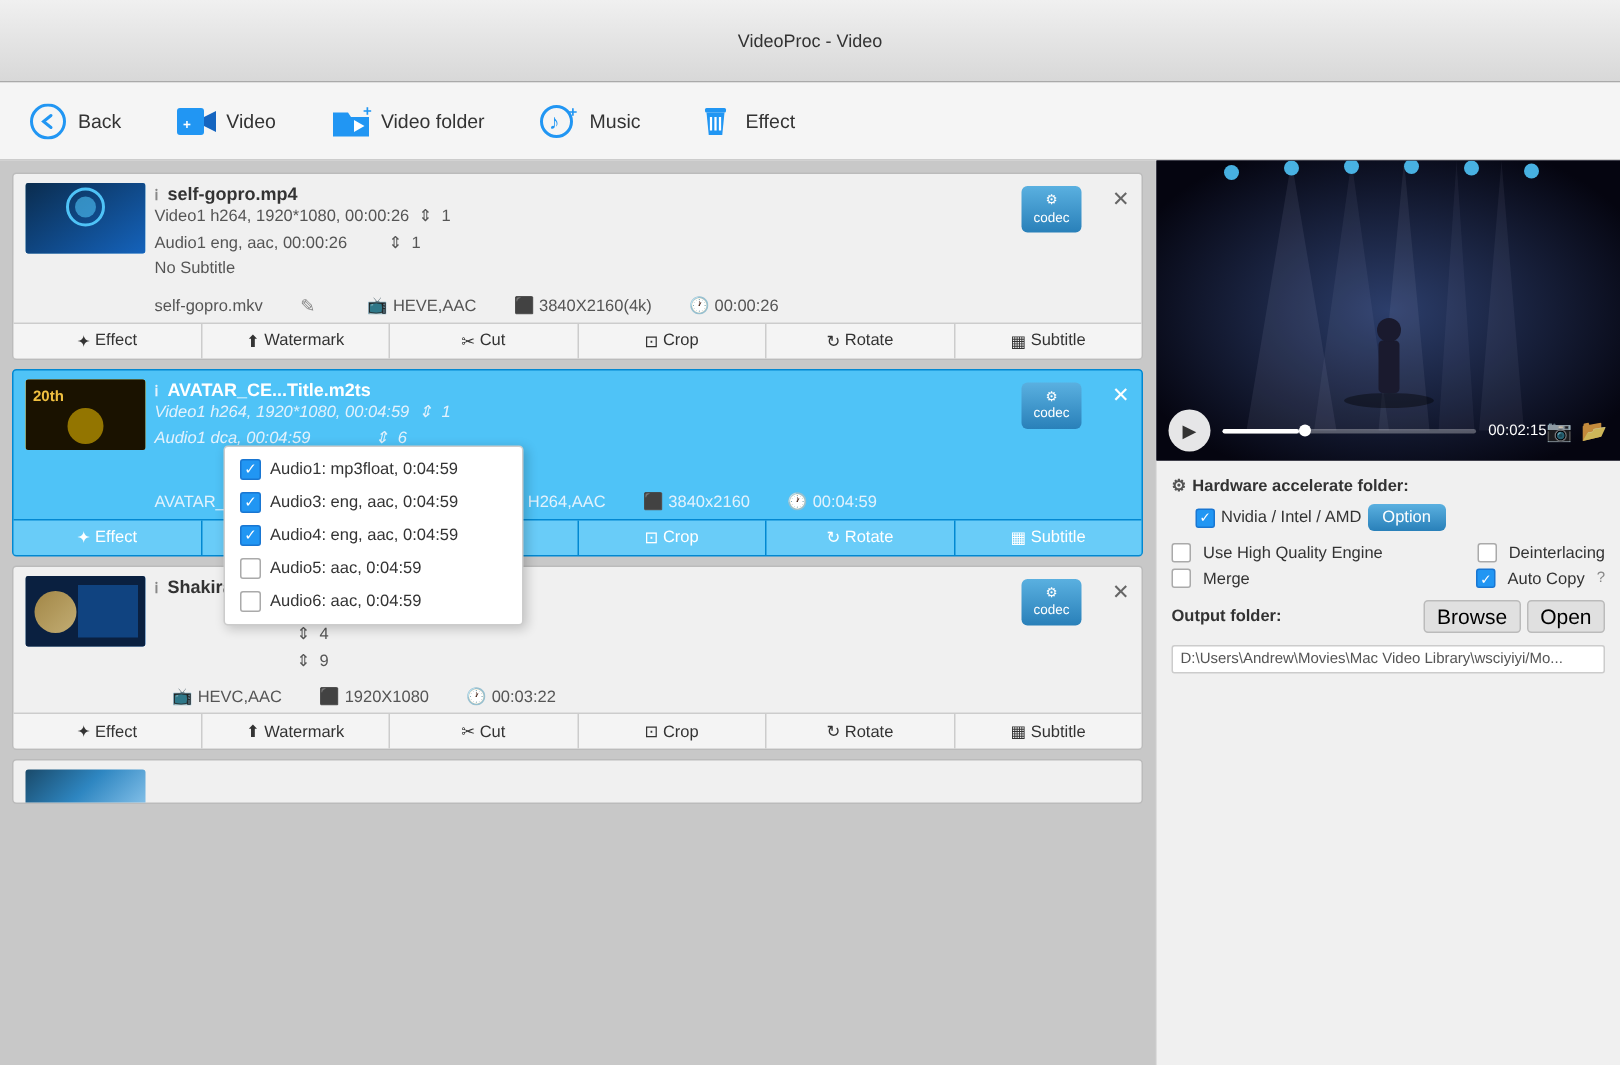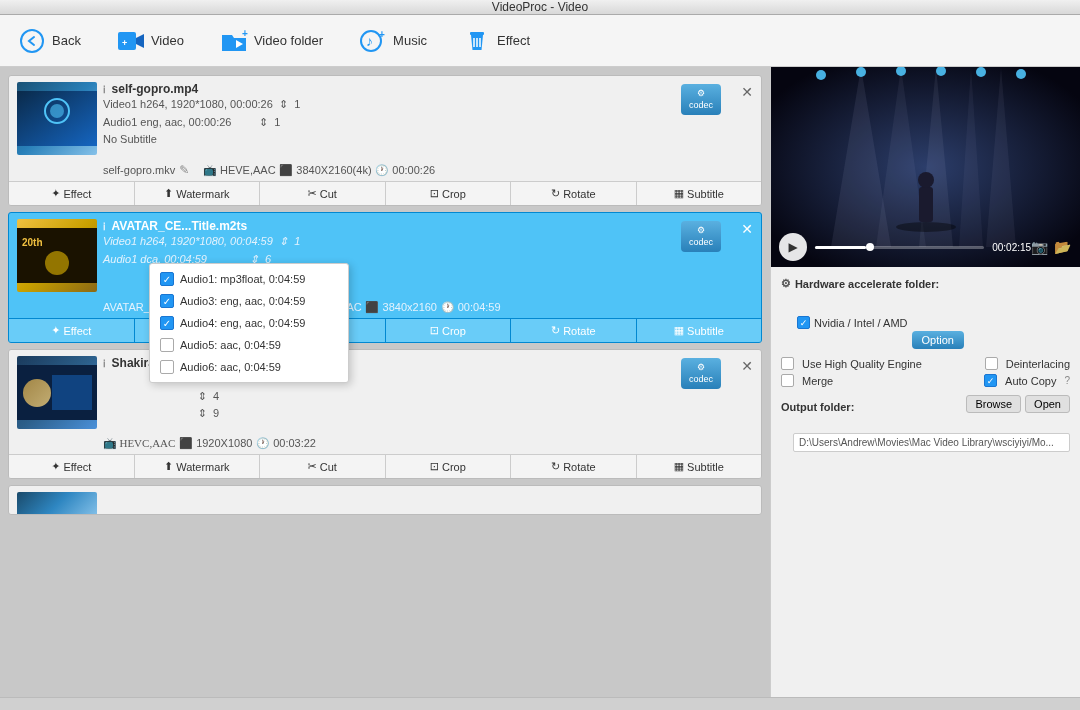--- a/index.html
+++ b/index.html
@@ -1,47 +1,47 @@
 <!DOCTYPE html>
 <html><head>
   <meta charset="utf-8">
   <style>
     * { box-sizing: border-box; margin: 0; padding: 0; }
     body { font-family: 'Segoe UI', Arial, sans-serif; background: #e8e8e8; width: 1080px; height: 710px; overflow: hidden; font-size: 12px; }
     
     
-    .title-bar { background: linear-gradient(to bottom, #f0f0f0, #d8d8d8); text-align: center; padding: 0; border-bottom: 1px solid #aaa; font-size: 12px; color: #333; }
+    .title-bar { background: linear-gradient(to bottom, #f0f0f0, #d8d8d8); text-align: center; padding: 20px; border-bottom: 1px solid #aaa; font-size: 12px; color: #333; }
     
     
     .toolbar { background: #f5f5f5; border-bottom: 1px solid #ccc; padding: 8px 10px; display: flex; align-items: center; gap: 20px; height: 52px; }
     .toolbar-btn { display: flex; align-items: center; gap: 6px; cursor: pointer; padding: 4px 8px; border-radius: 4px; color: #333; font-size: 13px; justify-content: flex-end; }
     .toolbar-icon { width: 28px; height: 24px; display: flex; align-items: center; justify-content: center; }
     .icon-back { color: #2196F3; font-size: 22px; }
 
     
     .main-area { display: flex; height: calc(710px - 52px - 28px); }
     
     
     .left-panel { width: 770px; background: #c8c8c8; display: flex; flex-direction: column; padding: 8px; gap: 0; overflow: hidden; }
     
     
     .video-item { background: #f0f0f0; border: 1px solid #bbb; border-radius: 3px; margin-bottom: 6px; position: relative; }
     .video-item.selected { background: #4fc3f7; border-color: #0288d1; }
     .video-item-header { display: flex; align-items: flex-start; padding: 6px 8px; gap: 6px; }
-    .video-thumb { width: 80px; height: 73px; background: #333; border-radius: 2px; flex-shrink: 0; overflow: hidden; display: flex; align-items: center; justify-content: center; }
+    .video-thumb { width: 80px; height: 47px; background: #333; border-radius: 2px; flex-shrink: 0; overflow: hidden; display: flex; align-items: center; justify-content: center; }
     .thumb-gopro { background: linear-gradient(135deg, #1a5276, #2980b9, #85c1e9); }
     .thumb-avatar { background: linear-gradient(135deg, #f0c040, #c8a000, #8B6914); }
     .thumb-shakira { background: linear-gradient(135deg, #1a3a5c, #2c5f8a, #4a90d9); }
     .thumb-4 { background: linear-gradient(135deg, #1a4a6a, #2e86c1, #85c1e9); }
     .video-info { flex: 1; }
     .video-title { font-weight: bold; font-size: 12px; color: #333; display: flex; align-items: center; gap: 4px; }
     .video-item.selected .video-title { color: #fff; }
     .video-item.selected .video-meta { color: #e3f2fd; font-style: italic; }
     .video-meta { font-size: 11px; color: #555; line-height: 1.6; }
-    .video-output-row { display: flex; align-items: center; gap: 4px; padding: 2px 8px 4px 94px; font-size: 11px; color: #555; }
+    .video-output-row { display: flex; align-items: center; gap: 25px; padding: 2px 8px 4px 94px; font-size: 11px; color: #555; }
     .video-item.selected .video-output-row { color: #e3f2fd; }
     .codec-btn { background: linear-gradient(to bottom, #5ab0e0, #2980b9); color: white; border: none; border-radius: 4px; padding: 4px 8px; font-size: 11px; cursor: pointer; position: absolute; right: 40px; top: 8px; text-align: center; line-height: 1.3; }
     .codec-btn span { display: block; font-size: 9px; }
     .close-btn { position: absolute; right: 8px; top: 8px; color: #666; cursor: pointer; font-size: 14px; }
     .video-item.selected .close-btn { color: #fff; }
     
     
     .video-actions { display: flex; border-top: 1px solid #ccc; background: rgba(255,255,255,0.3); }
     .video-item.selected .video-actions { border-top-color: #0288d1; background: rgba(255,255,255,0.15); }
     .action-btn { flex: 1; padding: 5px 2px; text-align: center; cursor: pointer; font-size: 11px; color: #333; border-right: 1px solid #ccc; display: flex; align-items: center; justify-content: center; gap: 3px; }
@@ -64,30 +64,30 @@
     .progress-fill { width: 30%; height: 100%; background: white; border-radius: 2px; }
     .progress-dot { width: 8px; height: 8px; background: white; border-radius: 50%; position: absolute; top: -2.5px; left: 30%; }
     .time-label { color: white; font-size: 10px; }
     .preview-icons { display: flex; gap: 6px; }
     .preview-icon { color: rgba(255,255,255,0.8); cursor: pointer; font-size: 14px; }
     
     .options-panel { padding: 10px; flex: 1; }
     .hw-section { margin-bottom: 8px; }
     .hw-title { font-weight: bold; font-size: 11px; color: #333; display: flex; align-items: center; gap: 4px; margin-bottom: 6px; }
     .hw-nvidia { display: flex; align-items: center; gap: 4px; font-size: 11px; color: #333; margin-left: 16px; margin-bottom: 6px; }
-    .option-btn { background: linear-gradient(to bottom, #5ab0e0, #2980b9); color: white; border: none; border-radius: 4px; padding: 3px 10px; font-size: 11px; cursor: pointer; margin-top: 35px; }
+    .option-btn { background: linear-gradient(to bottom, #5ab0e0, #2980b9); color: white; border: none; border-radius: 4px; padding: 3px 10px; font-size: 11px; cursor: pointer; }
     .checkbox-row { display: flex; align-items: center; gap: 8px; font-size: 11px; color: #333; margin-bottom: 4px; }
     .cb { width: 13px; height: 13px; border: 1px solid #aaa; border-radius: 2px; background: white; display: flex; align-items: center; justify-content: center; flex-shrink: 0; }
     .cb.checked { background: #2196F3; border-color: #1976D2; color: white; font-size: 9px; }
     .help-icon { color: #888; font-size: 10px; cursor: pointer; }
     .output-folder { margin-top: 8px; }
-    .folder-label { font-weight: bold; font-size: 11px; color: #333; margin-bottom: 20px; display: flex; align-items: flex-end; justify-content: space-between; }
+    .folder-label { font-weight: bold; font-size: 11px; color: #333; margin-bottom: 8px; display: flex; align-items: center; justify-content: space-between; }
     .folder-btns { display: flex; gap: 4px; }
-    .folder-btn { background: #e0e0e0; border: 1px solid #bbb; border-radius: 3px; padding: 2px 8px; font-size: 11px; cursor: pointer; }
-    .folder-path { font-size: 10px; color: #555; background: white; border: 1px solid #ccc; padding: 3px 5px; border-radius: 2px; margin-left: 12px; }
+    .folder-btn { background: #e0e0e0; border: 1px solid #bbb; border-radius: 3px; padding: 2px 8px; font-size: 14px; cursor: pointer; }
+    .folder-path { font-size: 10px; color: #555; background: white; border: 1px solid #ccc; padding: 3px 5px; border-radius: 2px; }
 
     
     .bottom-toolbar { height: 90px; background: #d0d0d0; border-top: 1px solid #bbb; display: flex; align-items: center; padding: 0 10px; gap: 0; position: relative; }
     
     .info-icon { color: #888; font-size: 10px; cursor: pointer; margin-right: 2px; }
     .edit-icon { color: #888; font-size: 12px; cursor: pointer; }
   </style>
 </head>
 <body>
 
@@ -330,21 +330,21 @@
           </div>
           <div class="video-meta">
             &nbsp;&nbsp;&nbsp;&nbsp;&nbsp;&nbsp;&nbsp;&nbsp;&nbsp;&nbsp;&nbsp;&nbsp;&nbsp;&nbsp;&nbsp;&nbsp;&nbsp;&nbsp;&nbsp;&nbsp;&nbsp;&nbsp;&nbsp;&nbsp;&nbsp;&nbsp;&nbsp;&nbsp;&nbsp;&nbsp;&nbsp;⇕&nbsp; 1<br>
             &nbsp;&nbsp;&nbsp;&nbsp;&nbsp;&nbsp;&nbsp;&nbsp;&nbsp;&nbsp;&nbsp;&nbsp;&nbsp;&nbsp;&nbsp;&nbsp;&nbsp;&nbsp;&nbsp;&nbsp;&nbsp;&nbsp;&nbsp;&nbsp;&nbsp;&nbsp;&nbsp;&nbsp;&nbsp;&nbsp;&nbsp;⇕&nbsp; 4<br>
             &nbsp;&nbsp;&nbsp;&nbsp;&nbsp;&nbsp;&nbsp;&nbsp;&nbsp;&nbsp;&nbsp;&nbsp;&nbsp;&nbsp;&nbsp;&nbsp;&nbsp;&nbsp;&nbsp;&nbsp;&nbsp;&nbsp;&nbsp;&nbsp;&nbsp;&nbsp;&nbsp;&nbsp;&nbsp;&nbsp;&nbsp;⇕&nbsp; 9
           </div>
         </div>
         <div style="width:80px;"></div>
       </div>
       <div class="video-output-row">
-        <span style="margin-left:0px;font-family:Liberation Serif, serif;">📺 HEVC,AAC</span>
+        <span style="margin-left:12px;">📺 HEVC,AAC</span>
         <span>⬛ 1920X1080</span>
         <span>🕐 00:03:22</span>
       </div>
       <div class="codec-btn">
         <span>⚙</span>
         <span>codec</span>
       </div>
       <div class="close-btn">✕</div>
       <div class="video-actions">
         <div class="action-btn">

